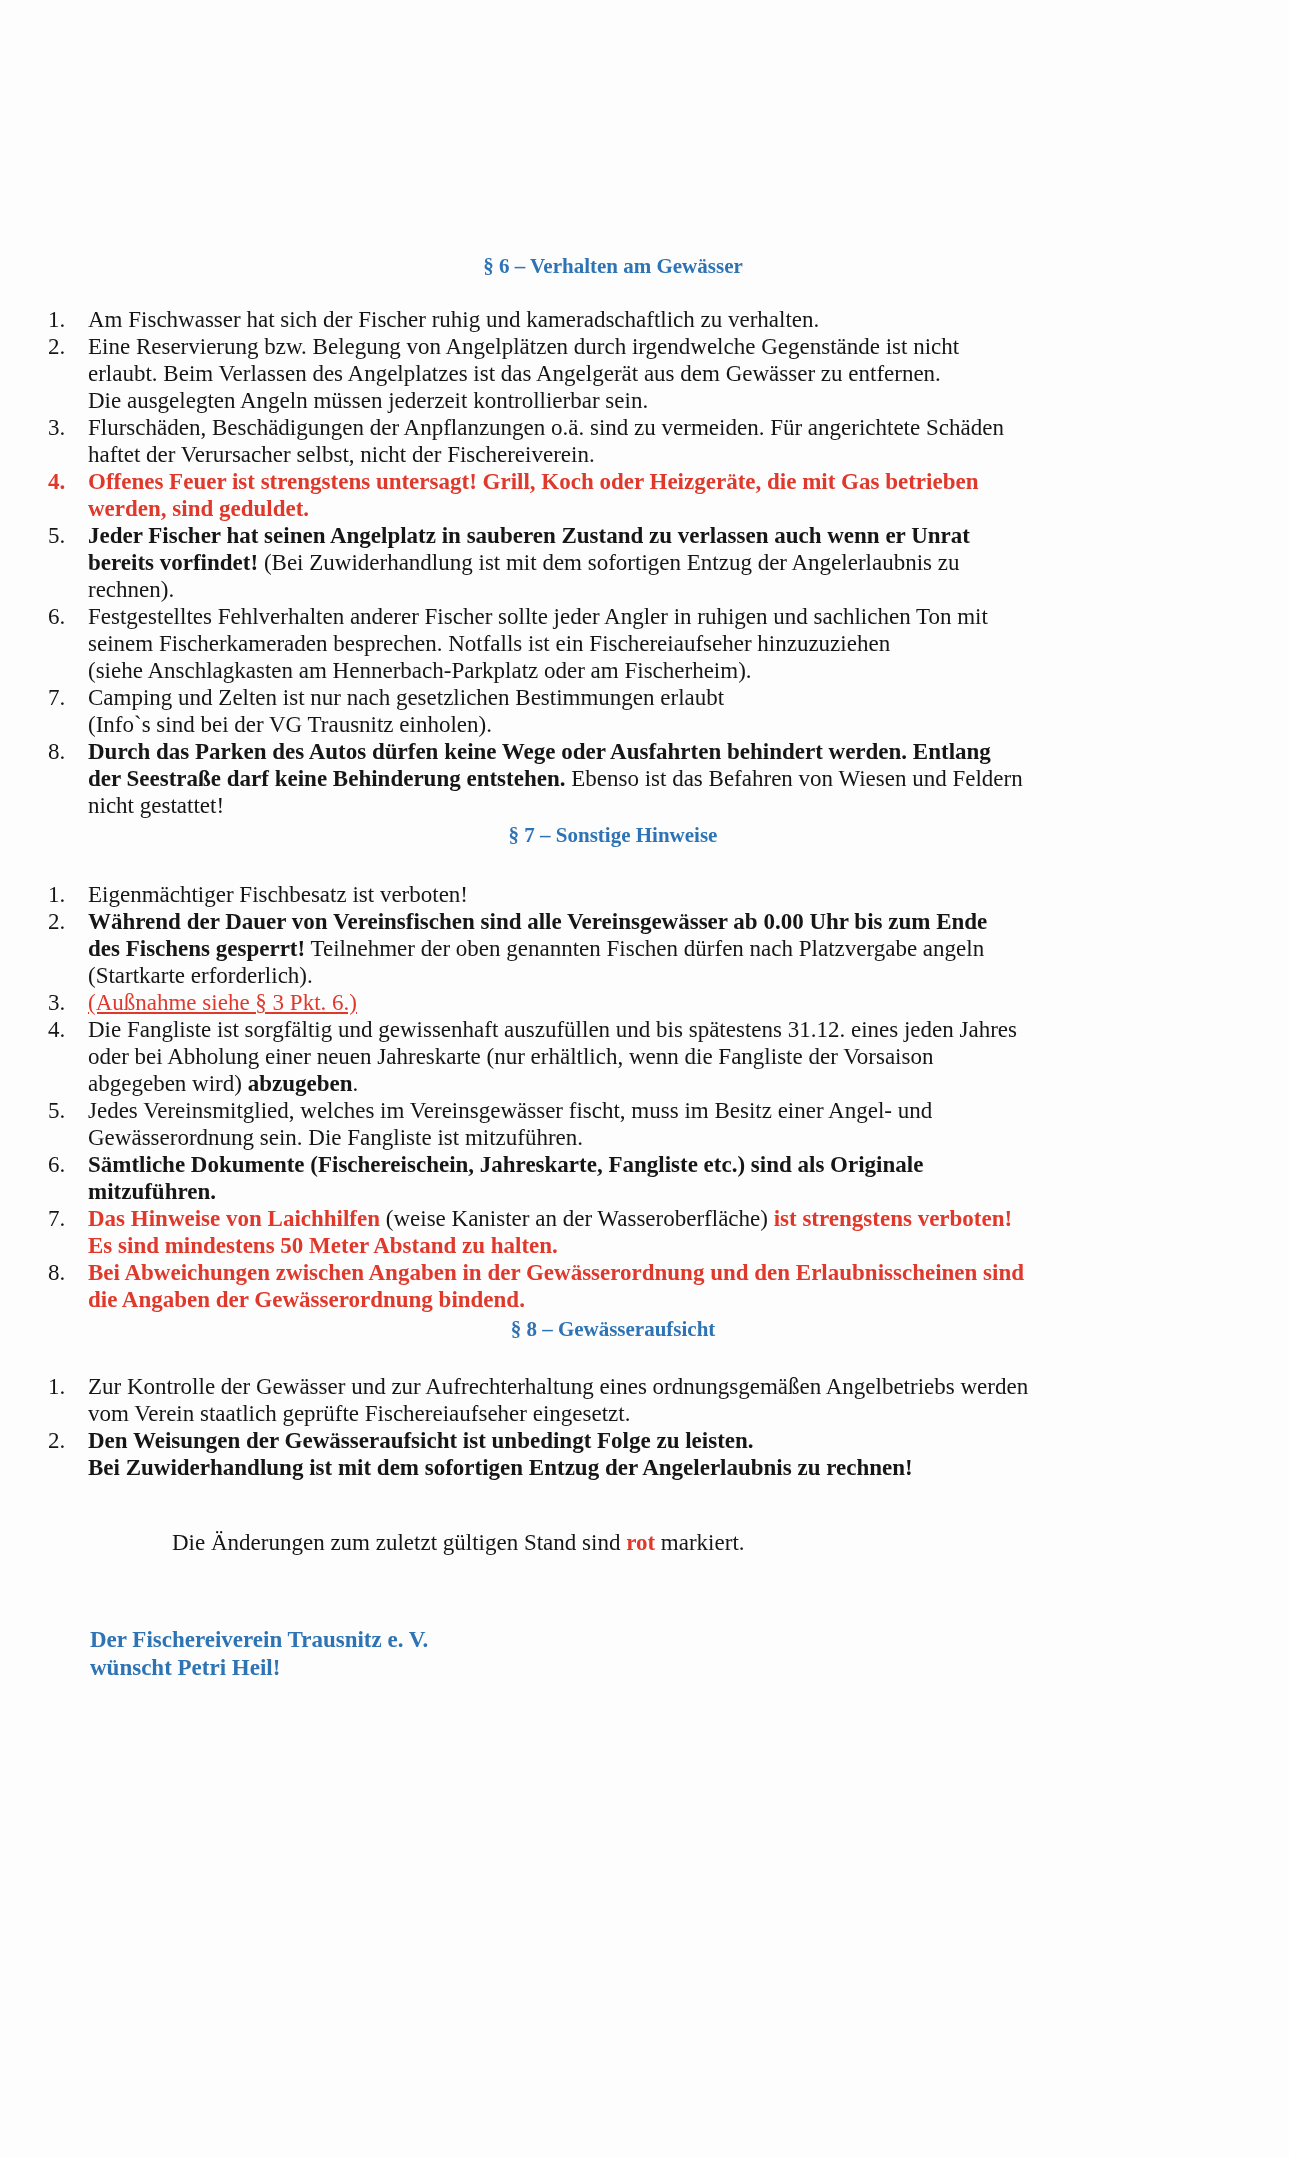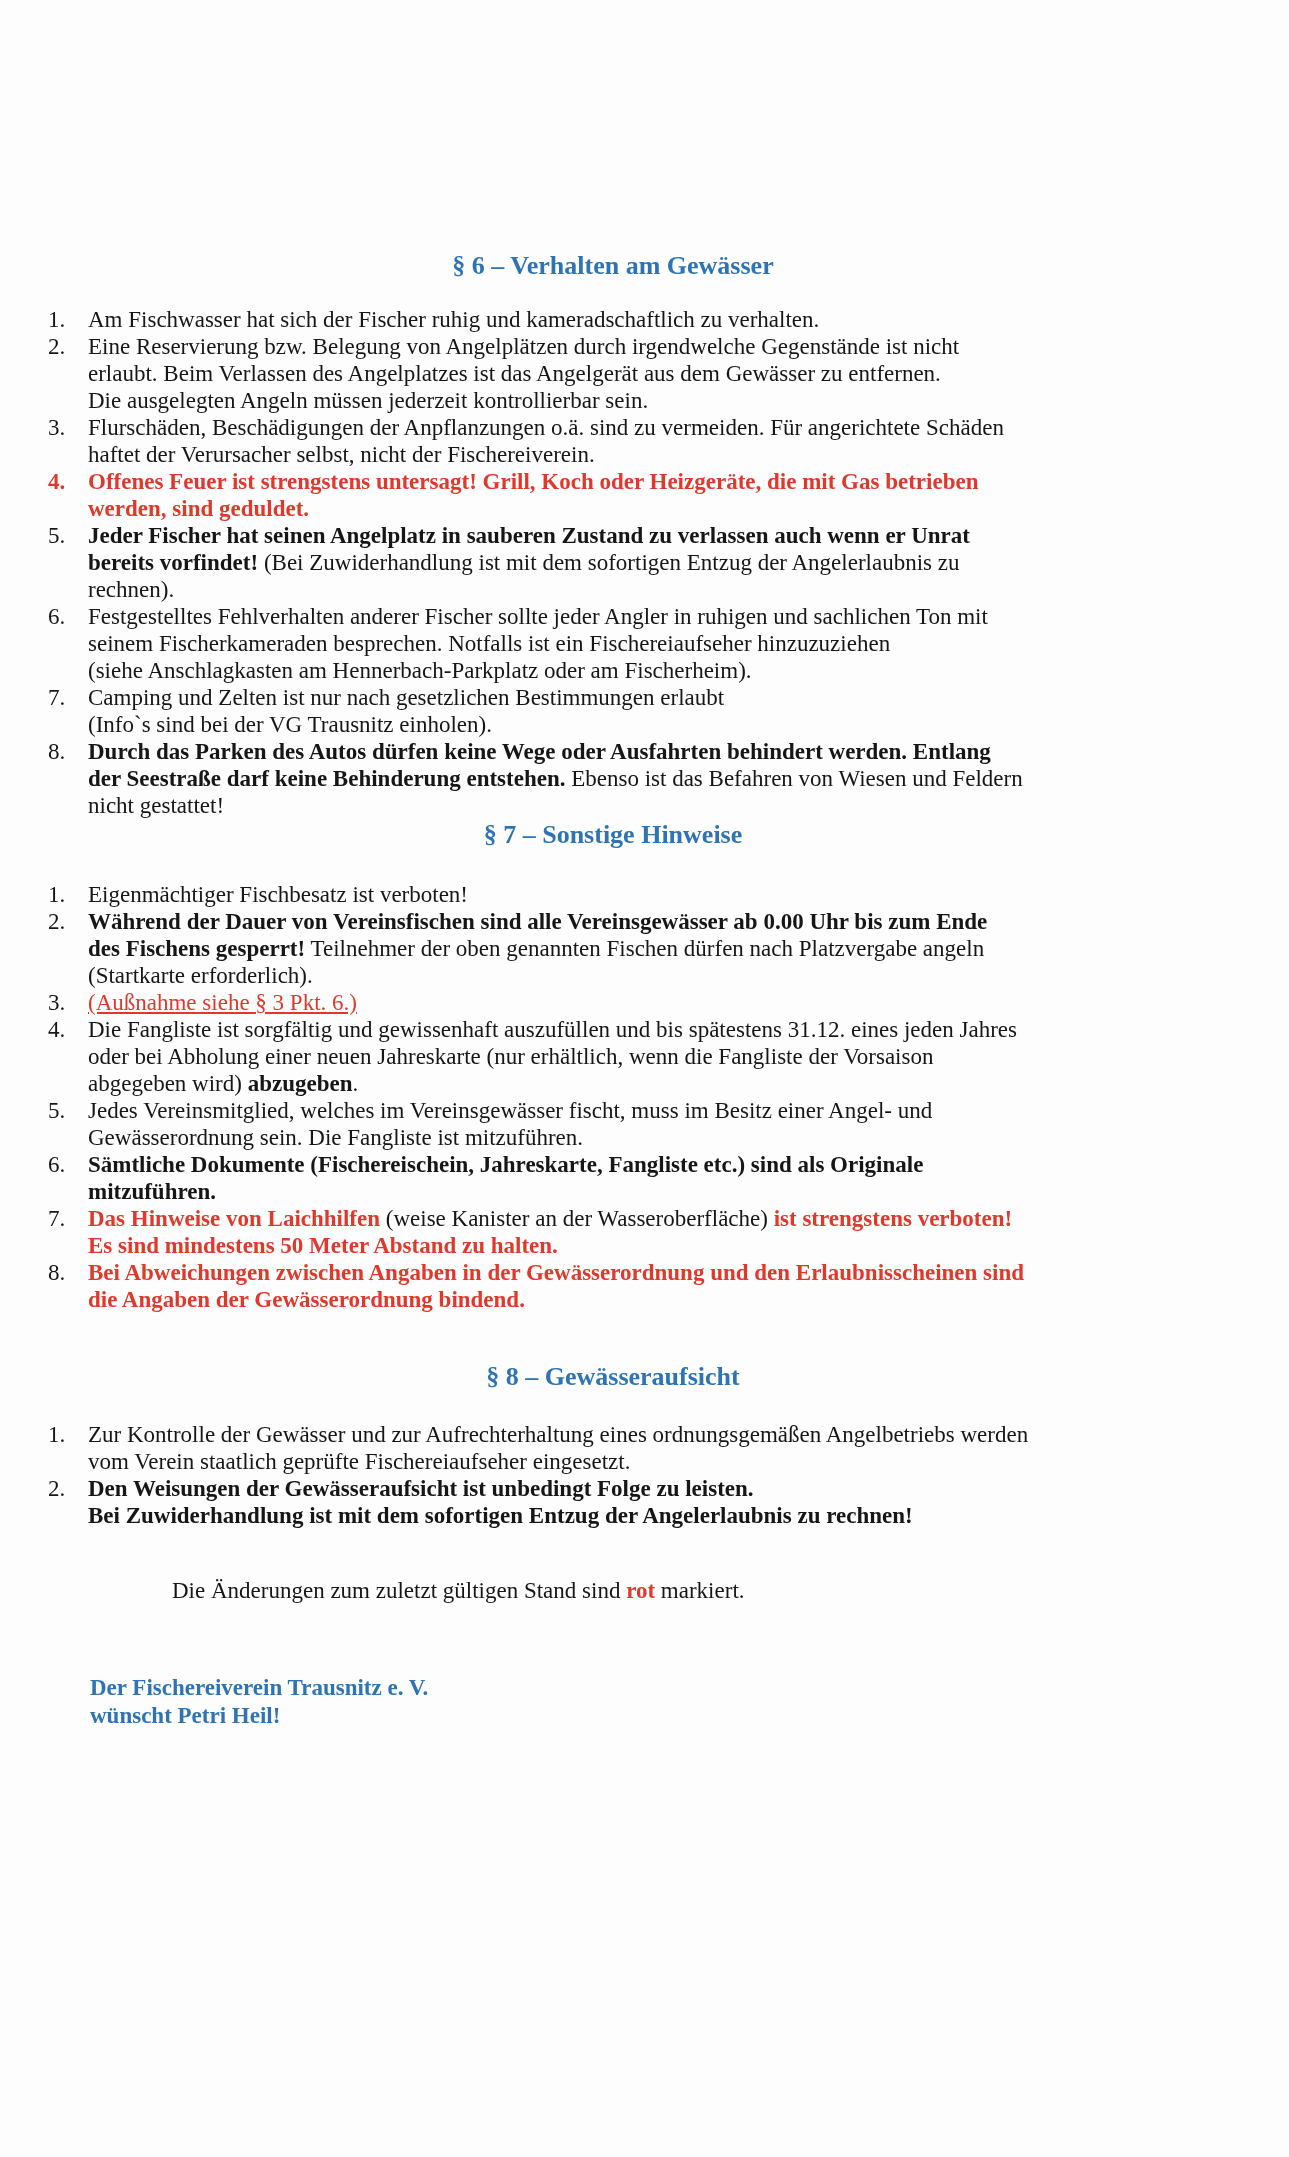--- a/index.html
+++ b/index.html
@@ -21,28 +21,28 @@
     line-height:27px;
     overflow:hidden;
     box-sizing:border-box;
     padding-top:250px;
   }
   .content{width:1226px;}
   h2.heading{
     margin:0;
     text-align:center;
     color:var(--blue);
-    font-size:26px;
+    font-size:21px;
     line-height:32px;
     font-weight:bold;
   }
   .list{margin-top:24px;}
   .section-7 h2.heading{}
   .section-7 .list{margin-top:30px;}
-  .section-8 h2.heading{margin-top:48px;}
+  .section-8 h2.heading{}
   .section-8 .list{margin-top:28px;}
   .item{display:flex;align-items:flex-start;padding-left:48px;}
   .num{flex:0 0 40px;}
   .txt{flex:1;white-space:pre-wrap;}
   .footnote{margin:48px 0 0 172px;white-space:pre-wrap;}
   .closing{
     margin:70px 0 0 90px;
     white-space:pre-wrap;
     line-height:28px;
   }

